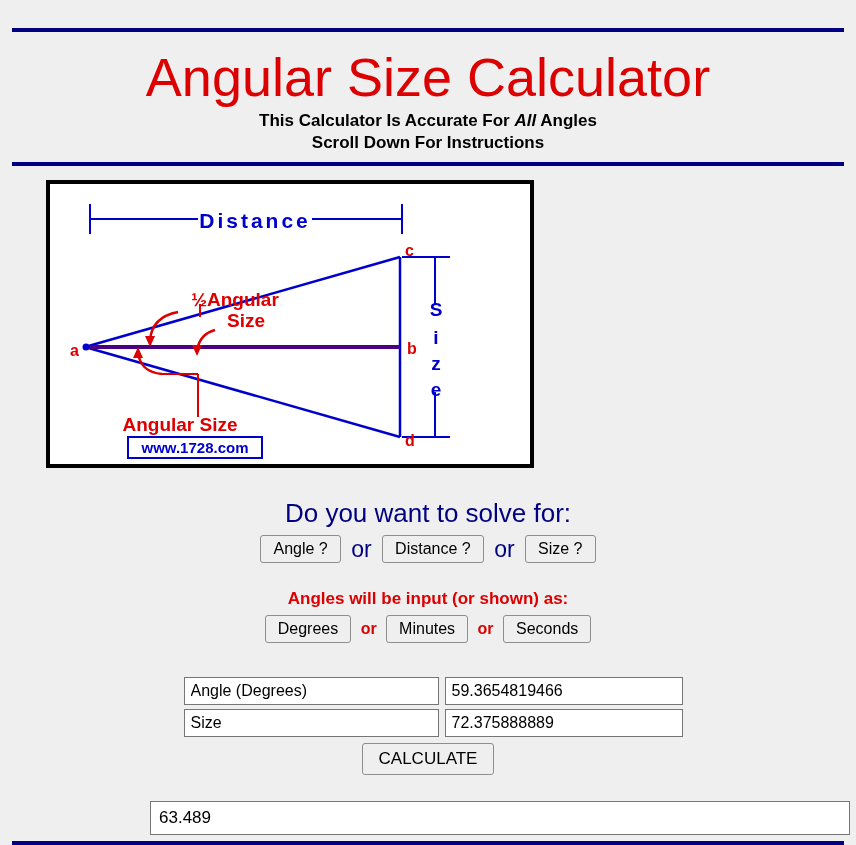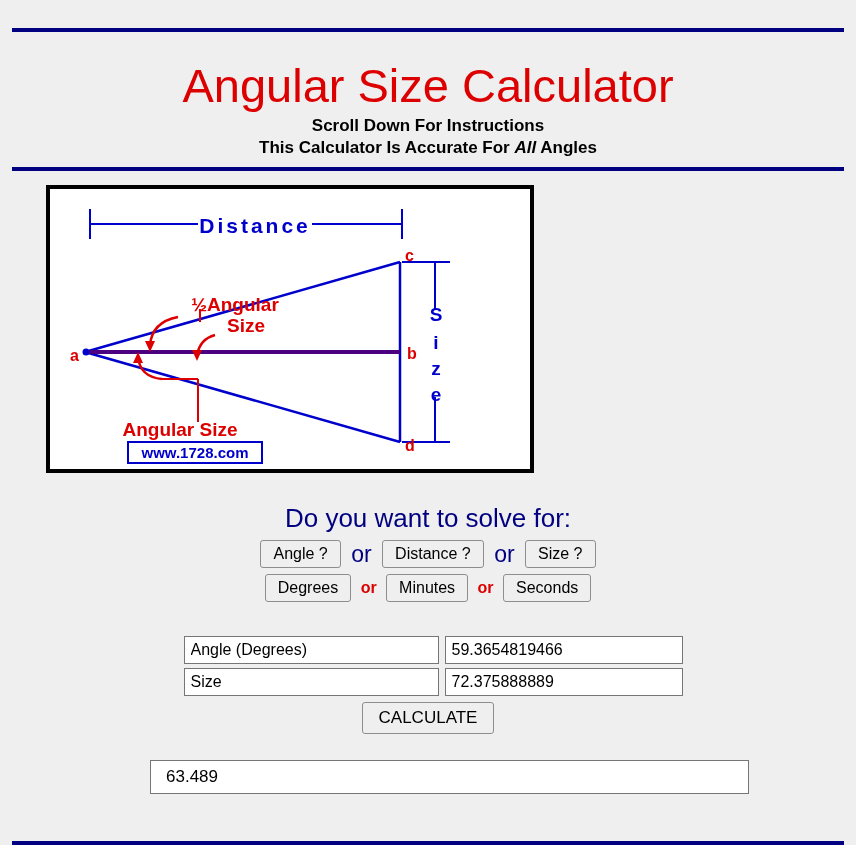--- a/index.html
+++ b/index.html
@@ -21,23 +21,23 @@
     margin: 28px 12px 0 12px;
   }
   .hr-mid {
     height: 4px;
     background: #000080;
     margin: 8px 12px 0 12px;
   }
   .title {
     text-align: center;
     color: #dd0000;
-    font-size: 47px;
+    font-size: 54px;
     font-weight: normal;
-    margin: 26px 0 2px 0;
+    margin: 14px 0 2px 0;
     letter-spacing: 0px;
   }
   .subtitle {
     text-align: center;
     color: #000000;
     font-size: 17px;
     font-weight: bold;
     line-height: 22px;
   }
   .subtitle .ital { font-style: italic; }
@@ -120,24 +120,24 @@
     padding: 5px 16px;
     background: #efefef;
     border: 1px solid #8e8e8e;
     border-radius: 3px;
     cursor: pointer;
   }
   .result-row {
     margin: 26px 0 0 150px;
   }
   .result-input {
-    width: 599px;
-    font-family: "Liberation Sans", sans-serif;
-    font-size: 17px;
-    padding: 6px 15px;
+    width: 700px;
+    font-family: "Liberation Sans", sans-serif;
+    font-size: 17px;
+    padding: 6px 8px;
     border: 1px solid #767676;
     background: #ffffff;
     box-sizing: border-box;
   }
   .hr-bottom {
     position: absolute;
     left: 12px;
     right: 12px;
     bottom: 0;
     height: 4px;
@@ -147,22 +147,22 @@
 </head>
 <body>
 
 <div id="page">
 
   <div class="hr-top"></div>
 
   <h1 class="title">Angular Size Calculator</h1>
 
   <div class="subtitle">
+    <div><span>This Calculator Is Accurate For </span><span class="ital">All</span><span> Angles</span></div>
     <div>Scroll Down For Instructions</div>
-    <div><span>This Calculator Is Accurate For </span><span class="ital">All</span><span> Angles</span></div>
   </div>
 
   <div class="hr-mid"></div>
 
   <div class="diagram-wrap">
     <svg width="426" height="280" viewBox="0 0 426 280">
 
       <line x1="40" y1="50" x2="40" y2="20" stroke="#0000cc" stroke-width="2"></line>
       <line x1="352" y1="50" x2="352" y2="20" stroke="#0000cc" stroke-width="2"></line>
       <line x1="40" y1="35" x2="148" y2="35" stroke="#0000cc" stroke-width="2"></line>
@@ -211,20 +211,21 @@
 
   <div class="solve-label">Do you want to solve for:</div>
   <div class="btn-row">
     <button class="btn">Angle ?</button>
     <span class="or-blue">or</span>
     <button class="btn">Distance ?</button>
     <span class="or-blue">or</span>
     <button class="btn">Size ?</button>
   </div>
 
+  <div class="angles-label">Angles will be input (or shown) as:</div>
   <div class="btn-row">
     <button class="btn">Degrees</button>
     <span class="or-red">or</span>
     <button class="btn">Minutes</button>
     <span class="or-red">or</span>
     <button class="btn">Seconds</button>
   </div>
 
   <div class="fields">
     <div class="field-row">

